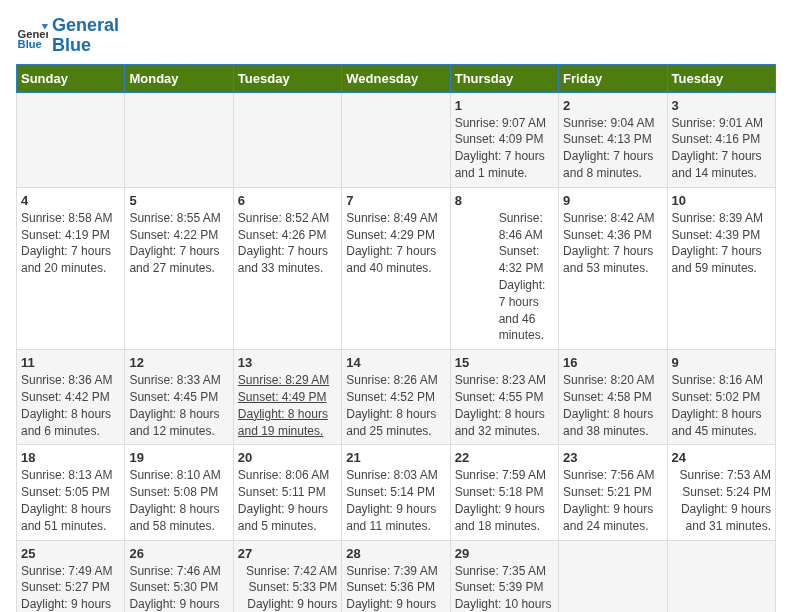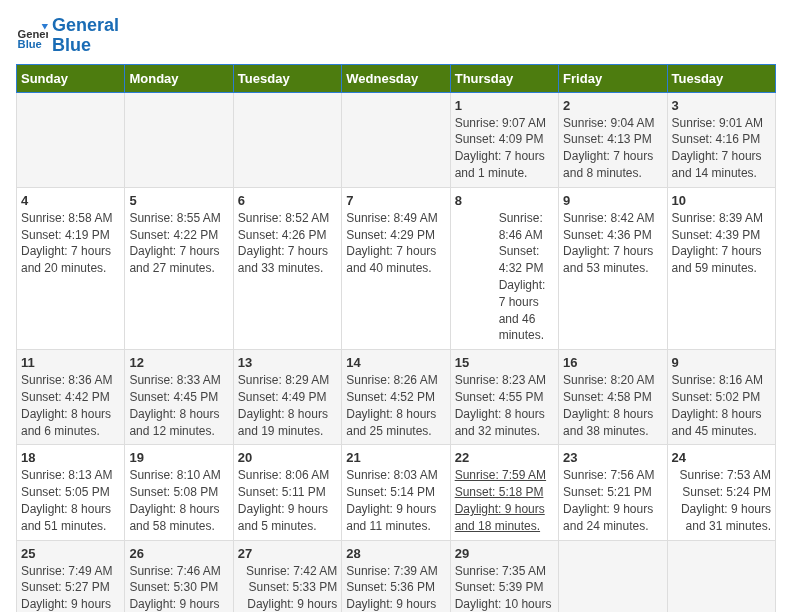--- a/index.html
+++ b/index.html
@@ -211,21 +211,21 @@
         </td>
         <td>
           <span class="day-num">12</span>
           <div class="day-info" style="white-space: pre-line;">Sunrise: 8:33 AM
 Sunset: 4:45 PM
 Daylight: 8 hours
 and 12 minutes.</div>
         </td>
         <td>
           <span class="day-num">13</span>
-          <div class="day-info" style="white-space: pre-line;">Sunrise: 8:29 AM
+          <div class="day-info" style="white-space: pre-line; text-decoration: underline;">Sunrise: 8:29 AM
 Sunset: 4:49 PM
 Daylight: 8 hours
 and 19 minutes.</div>
         </td>
         <td>
           <span class="day-num">14</span>
           <div class="day-info" style="white-space: pre-line;">Sunrise: 8:26 AM
 Sunset: 4:52 PM
 Daylight: 8 hours
 and 25 minutes.</div>
@@ -276,21 +276,21 @@
         </td>
         <td>
           <span class="day-num">21</span>
           <div class="day-info" style="white-space: pre-line;">Sunrise: 8:03 AM
 Sunset: 5:14 PM
 Daylight: 9 hours
 and 11 minutes.</div>
         </td>
         <td>
           <span class="day-num">22</span>
-          <div class="day-info" style="white-space: pre-line; text-decoration: underline;">Sunrise: 7:59 AM
+          <div class="day-info" style="white-space: pre-line;">Sunrise: 7:59 AM
 Sunset: 5:18 PM
 Daylight: 9 hours
 and 18 minutes.</div>
         </td>
         <td>
           <span class="day-num">23</span>
           <div class="day-info" style="white-space: pre-line;">Sunrise: 7:56 AM
 Sunset: 5:21 PM
 Daylight: 9 hours
 and 24 minutes.</div>

